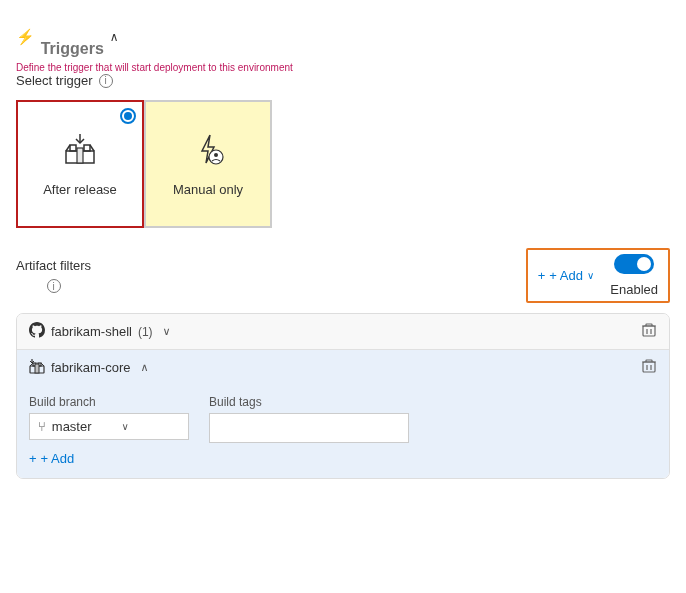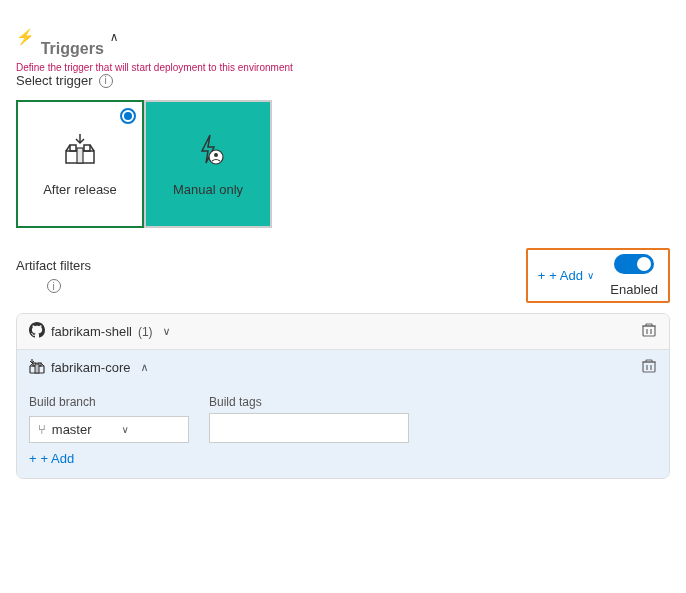--- a/index.html
+++ b/index.html
@@ -70,32 +70,32 @@
     .trigger-cards {
       display: flex;
       gap: 0;
       margin-bottom: 20px;
     }
 
     .trigger-card {
       width: 128px;
       height: 128px;
       border: 2px solid #ccc;
-      background: #14b8a6;
+      background: #fef9c3;
       display: flex;
       flex-direction: column;
       align-items: center;
       justify-content: center;
       cursor: pointer;
       position: relative;
       gap: 8px;
     }
 
     .trigger-card.selected {
-      border: 2px solid #15803d;
+      border: 2px solid #b91c1c;
       background: #fff;
     }
 
     .trigger-card .radio-dot {
       position: absolute;
       top: 6px;
       right: 6px;
       width: 16px;
       height: 16px;
       border-radius: 50%;
@@ -266,21 +266,20 @@
     .build-filters-row {
       display: flex;
       gap: 20px;
       margin-bottom: 8px;
     }
 
     .build-filter-col {
       display: flex;
       flex-direction: column;
       gap: 4px;
-      justify-content: space-between;
     }
 
     .build-filter-label {
       font-size: 12px;
       color: #555;
       font-weight: 500;
     }
 
     .build-branch-select {
       display: flex;

